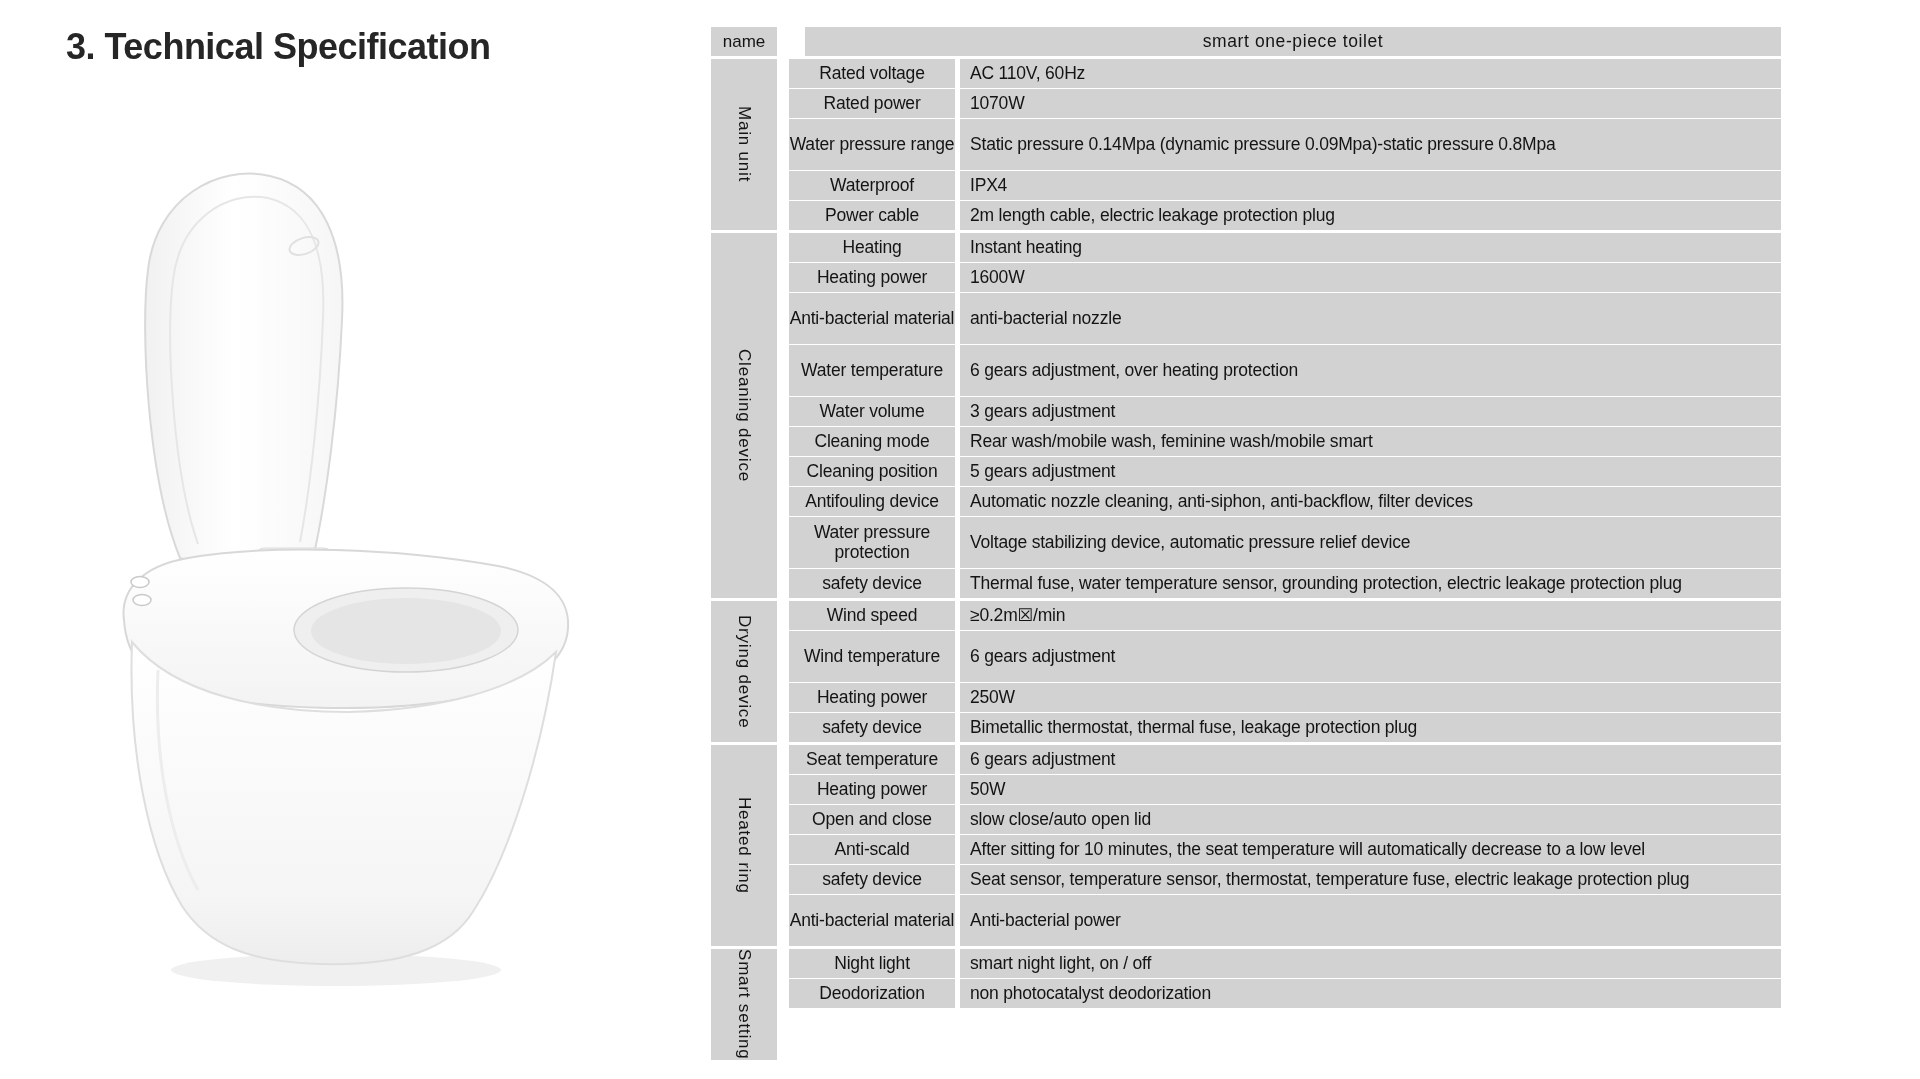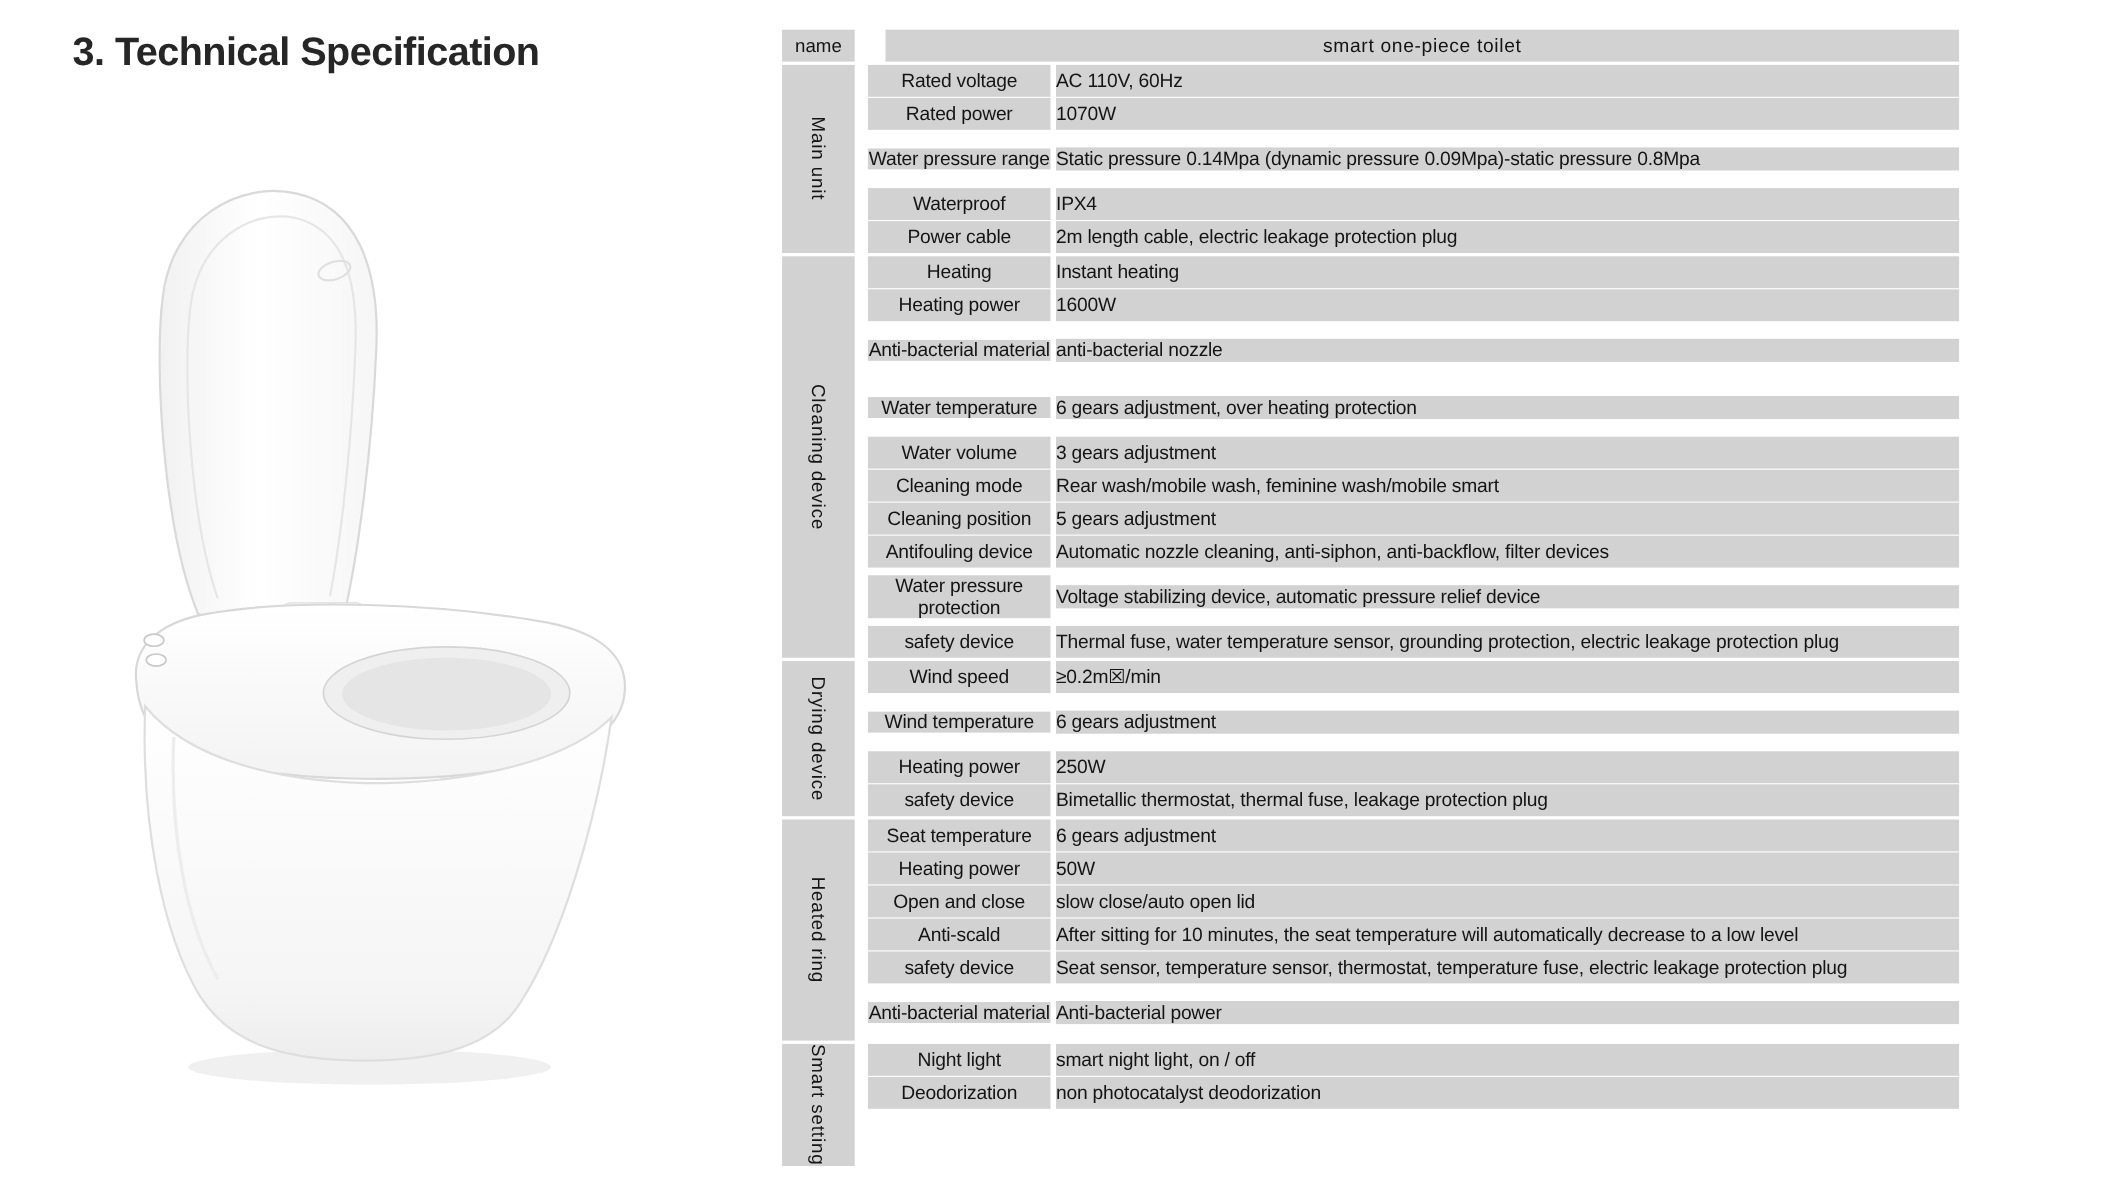--- a/index.html
+++ b/index.html
@@ -28,27 +28,27 @@
   .group { display:flex; gap:12px; margin-bottom:3px; }
   .group:last-child { margin-bottom:0; }
   .group-cell {
     width:66px; display:flex; align-items:center; justify-content:center;
     writing-mode:vertical-rl; font-size:17px; letter-spacing:0.8px;
     text-align:center; line-height:1.25;
   }
   .rows { flex:1; display:flex; flex-direction:column; gap:1px; }
   .row { display:flex; gap:5px; }
   .row.h1 { height:29px; }
-  .row.h2 { height:51px;align-items:center; }
+  .row.h2 { height:51px; }
   .label-cell {
     width:166px; display:flex; align-items:center; justify-content:center;
     text-align:center; font-size:17.5px; line-height:1.12; letter-spacing:-0.2px;
   }
   .value-cell {
-    flex:1; display:flex; align-items:center; padding-right:6px;
+    flex:1; display:flex; align-items:center; padding-left:10px; padding-right:6px;
     font-size:17.5px; letter-spacing:-0.2px; white-space:nowrap; overflow:hidden;
   }
 </style>
 </head>
 <body>
 
 <div class="page">
 
   <div class="title">3. Technical Specification</div>
 

